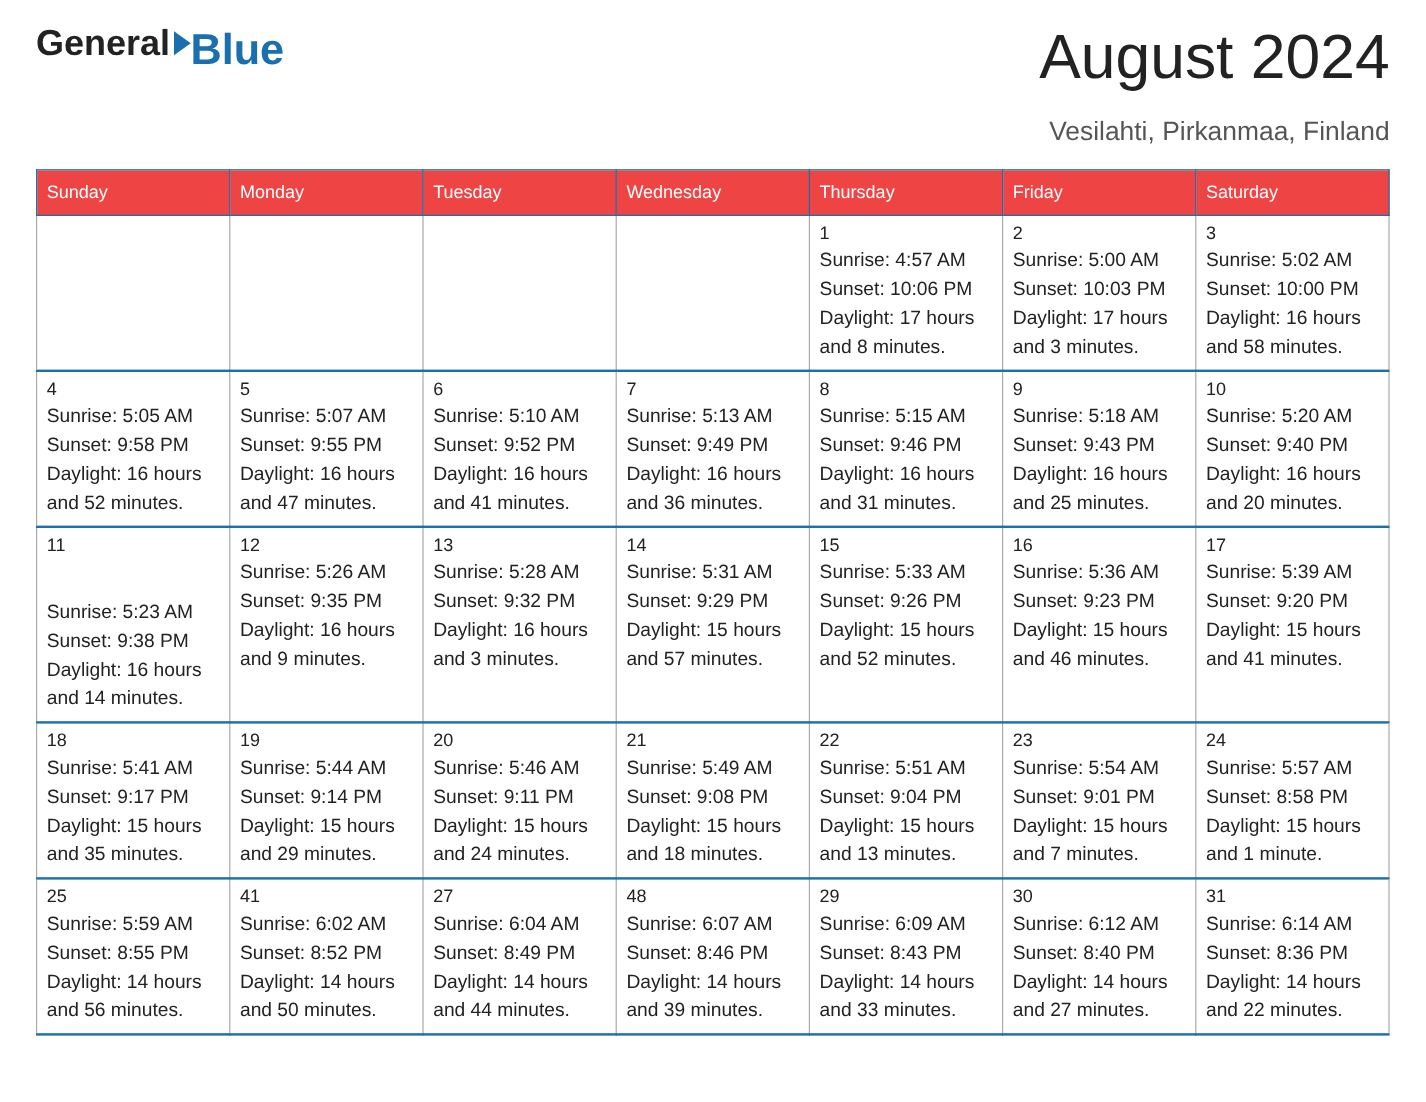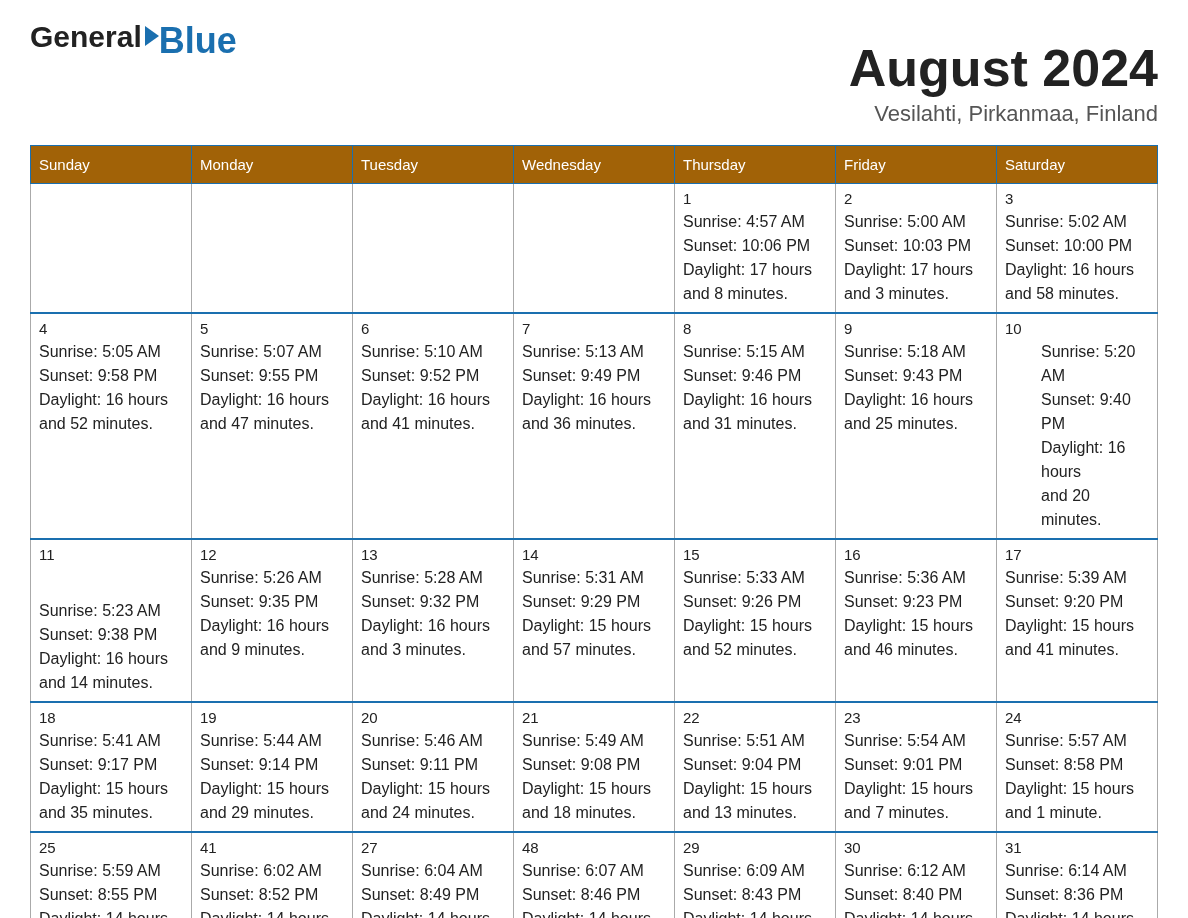--- a/index.html
+++ b/index.html
@@ -17,36 +17,35 @@
     }
     .logo {
       display: flex;
       align-items: flex-start;
     }
     .title-block {
       text-align: right;
     }
     .title-block h1 {
       font-size: 52px;
-      font-weight: bold;
+      font-weight: normal;
       color: #222;
       line-height: 1.1;
-      margin-top: 20px;
     }
     .title-block .subtitle {
       font-size: 22px;
       color: #555;
-      margin-top: 4px;
+      margin-top: 20px;
     }
     table {
       width: 100%;
       border-collapse: collapse;
     }
     thead tr th {
-      background-color: #a16207;
+      background-color: #ef4444;
       color: #fff;
       padding: 10px 8px;
       font-size: 15px;
       font-weight: normal;
       text-align: left;
       border: 1px solid #1a6faf;
     }
     tbody tr td {
       vertical-align: top;
       padding: 6px 8px;
@@ -194,21 +193,21 @@
         </td>
         <td>
           <div class="day-number">9</div>
           <div class="day-info" style="white-space: pre-line;">Sunrise: 5:18 AM
 Sunset: 9:43 PM
 Daylight: 16 hours
 and 25 minutes.</div>
         </td>
         <td>
           <div class="day-number">10</div>
-          <div class="day-info" style="white-space: pre-line; margin-left: 36px;">Sunrise: 5:20 AM
+          <div class="day-info" style="white-space: pre-line;">Sunrise: 5:20 AM
 Sunset: 9:40 PM
 Daylight: 16 hours
 and 20 minutes.</div>
         </td>
       </tr>
       <tr>
         <td>
           <div class="day-number">11</div>
           <div class="day-info" style="white-space: pre-line; margin-top: 36px;">Sunrise: 5:23 AM
 Sunset: 9:38 PM

